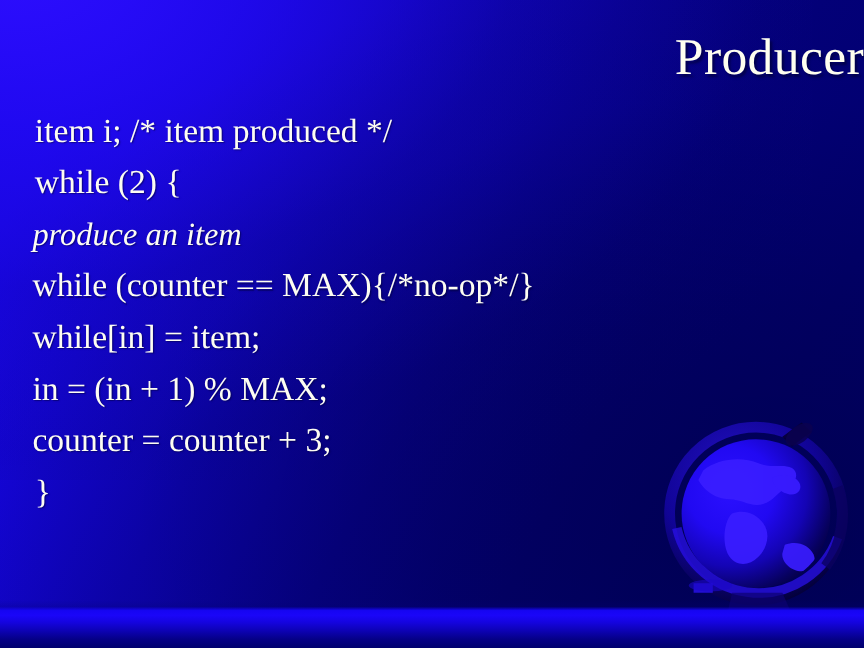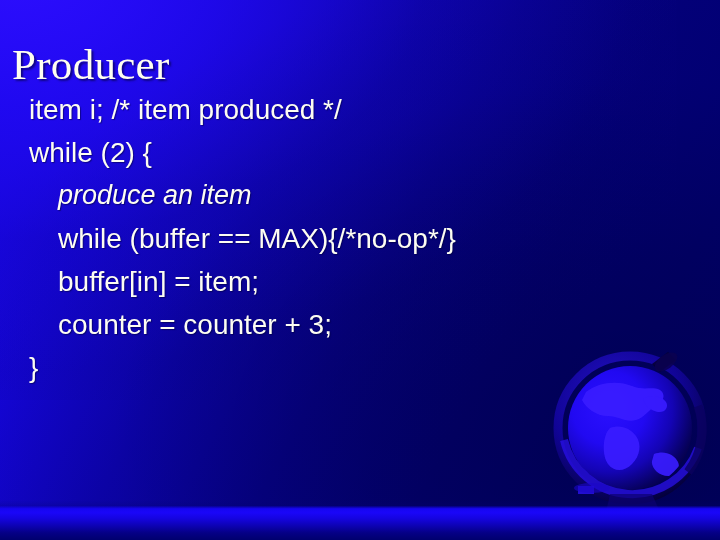--- a/index.html
+++ b/index.html
@@ -80,52 +80,51 @@
     top: 336px;
     width: 168px;
     height: 196px;
     pointer-events: none;
   }
   .globe-wrap svg { display: block; width: 100%; height: 100%; }
 
   
   .title {
     position: absolute;
-    left: 12px;
+    left: 0;
     right: 0;
     top: 24px;
-    text-align: left;
+    text-align: right;
     font-family: "Liberation Serif", "DejaVu Serif", serif;
     font-size: 43px;
     line-height: 50px;
     font-weight: 400;
     color: #fffff0;
     letter-spacing: 0.3px;
     text-shadow: 2px 2px 2px rgba(0,0,40,0.55);
     white-space: nowrap;
-    margin-top: 16px;
   }
 
   
   .code {
     position: absolute;
     left: 0;
     top: 88px;
     width: 720px;
   }
   .code-line {
-    font-family: Liberation Sans, sans-serif;
+    font-family: Liberation Serif, serif;
     font-size: 28px;
     line-height: 43px;
     color: #fdfdf2;
     white-space: pre;
     text-shadow: 1px 1px 1px rgba(0,0,50,0.5);
   }
   .lvl-0 { padding-left: 29px; }
-  .lvl-1 { padding-left: 58px; }
+  .lvl-1 { padding-left: 27px; }
   .code-line.italic {
     font-style: italic;
     font-size: 27px;
   }
 </style>
 </head>
 <body>
 
 <div id="slide">
 
@@ -193,19 +192,20 @@
   </div>
 
   <div class="bottom-band"></div>
 
   <div class="title">Producer</div>
 
   <div class="code">
     <div class="code-line lvl-0">item i; /* item produced */</div>
     <div class="code-line lvl-0">while (2) {</div>
     <div class="code-line lvl-1 italic">produce an item</div>
-    <div class="code-line lvl-1">while (buffer == MAX){/*no-op*/}</div>
-    <div class="code-line lvl-1">buffer[in] = item;</div>
+    <div class="code-line lvl-1">while (counter == MAX){/*no-op*/}</div>
+    <div class="code-line lvl-1">while[in] = item;</div>
+    <div class="code-line lvl-1">in = (in + 1) % MAX;</div>
     <div class="code-line lvl-1">counter = counter + 3;</div>
     <div class="code-line lvl-0">}</div>
   </div>
 
 </div>
 
 </body></html>

